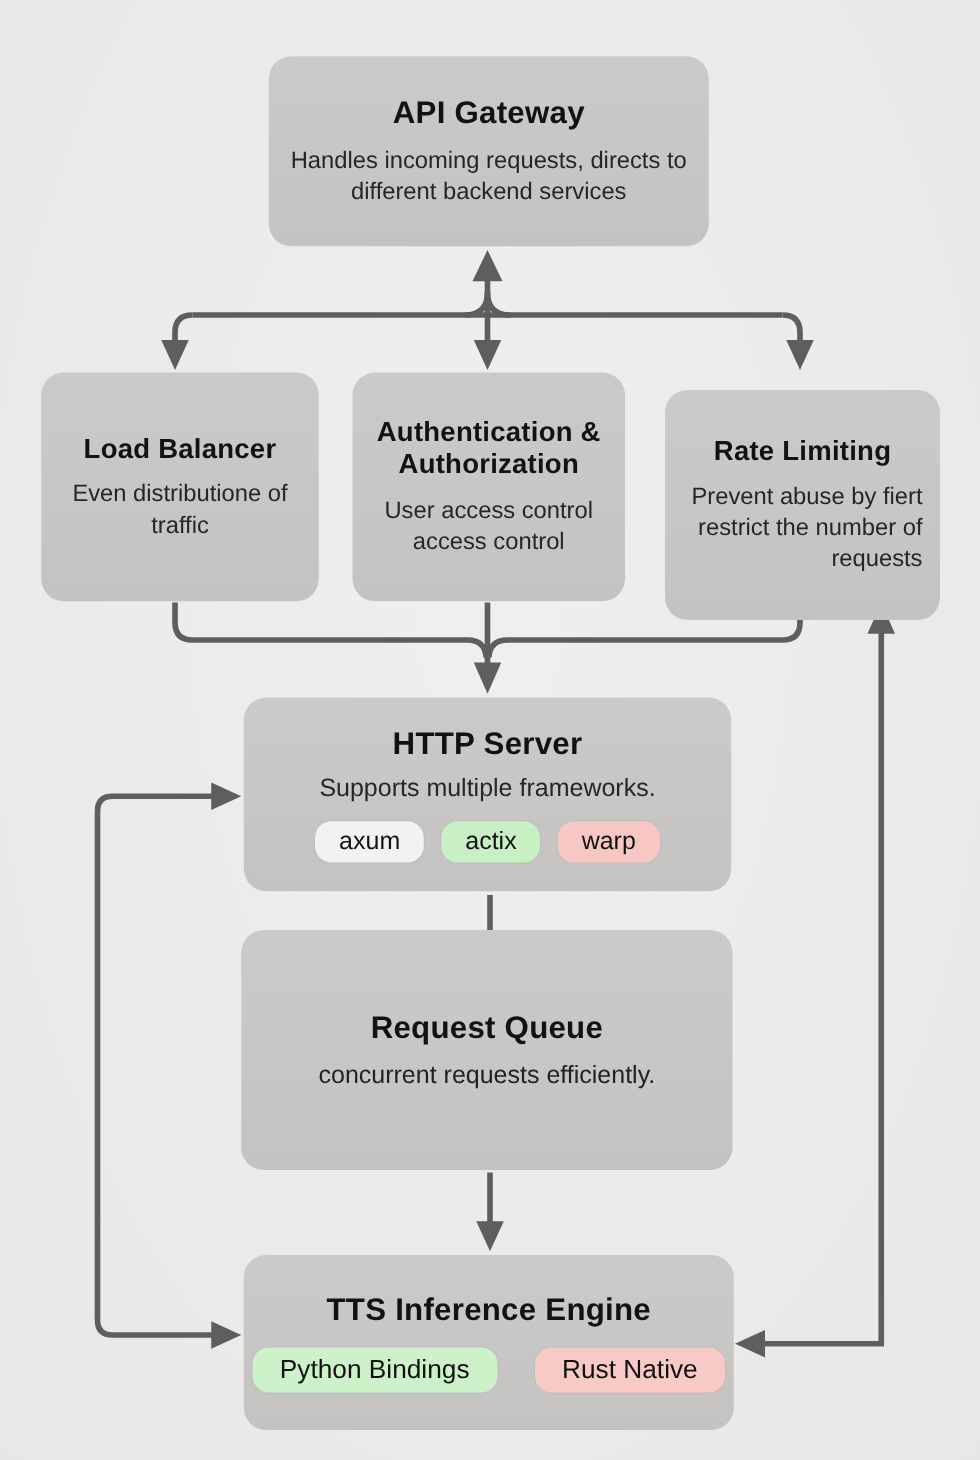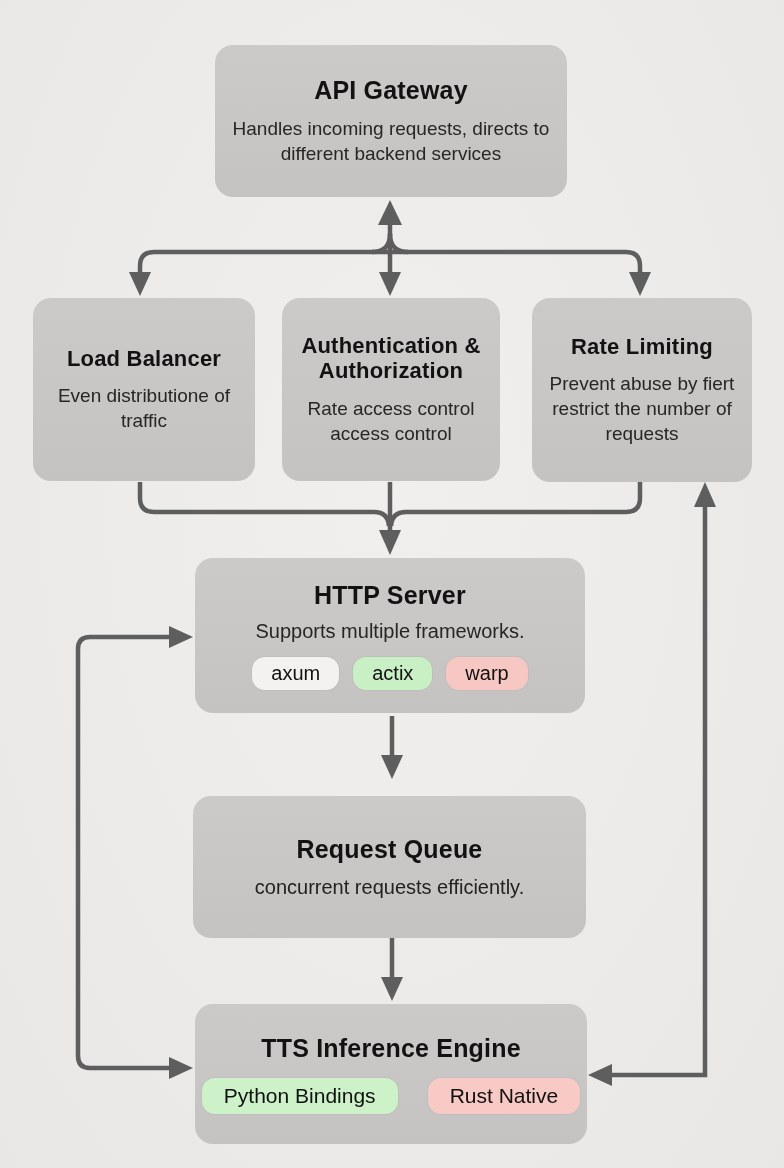--- a/index.html
+++ b/index.html
@@ -46,23 +46,23 @@
   .node-desc {
     font-size: 19px;
     line-height: 1.32;
     color: #262626;
     margin-top: 12px;
   }
 
   .node-api-gateway    { left: 215px; top:  45px; width: 352px; height: 152px; }
   .node-load-balancer  { left:  33px; top: 298px; width: 222px; height: 183px; }
   .node-authentication { left: 282px; top: 298px; width: 218px; height: 183px; }
-  .node-rate-limiting  { left: 532px; top: 298px; width: 220px; height: 184px; }
+  .node-rate-limiting  { left: 532px; top: 312px; width: 220px; height: 184px; text-align: right; }
   .node-http-server    { left: 195px; top: 558px; width: 390px; height: 155px; }
-  .node-request-queue  { left: 193px; top: 796px; width: 393px; height: 142px; }
+  .node-request-queue  { left: 193px; top: 744px; width: 393px; height: 192px; }
   .node-tts-engine     { left: 195px; top: 1004px; width: 392px; height: 140px; }
 
   .node-http-server .node-desc { margin-top: 8px; font-size: 20px; }
 
   .pill-row {
     display: flex;
     align-items: center;
     justify-content: center;
     gap: 14px;
     margin-top: 12px;
@@ -153,21 +153,21 @@
     <div class="node-desc">Even distributione of traffic</div>
   </div>
 
   <div class="node node-api-gateway">
     <div class="node-title">API Gateway</div>
     <div class="node-desc">Handles incoming requests, directs to different backend services</div>
   </div>
 
   <div class="node node-authentication">
     <div class="node-title small">Authentication &amp; Authorization</div>
-    <div class="node-desc">Rate access control access control</div>
+    <div class="node-desc">User access control access control</div>
   </div>
 
   <div class="node node-rate-limiting">
     <div class="node-title small">Rate Limiting</div>
     <div class="node-desc">Prevent abuse by fiert restrict the number of requests</div>
   </div>
 
   <div class="node node-http-server">
     <div class="node-title">HTTP Server</div>
     <div class="node-desc">Supports multiple frameworks.</div>

